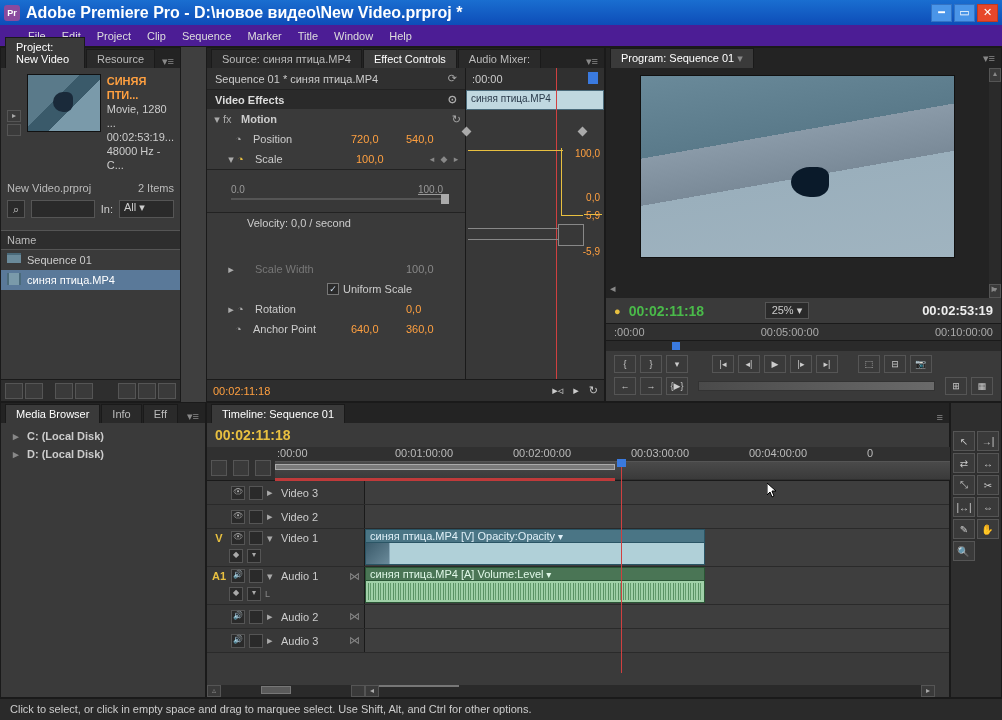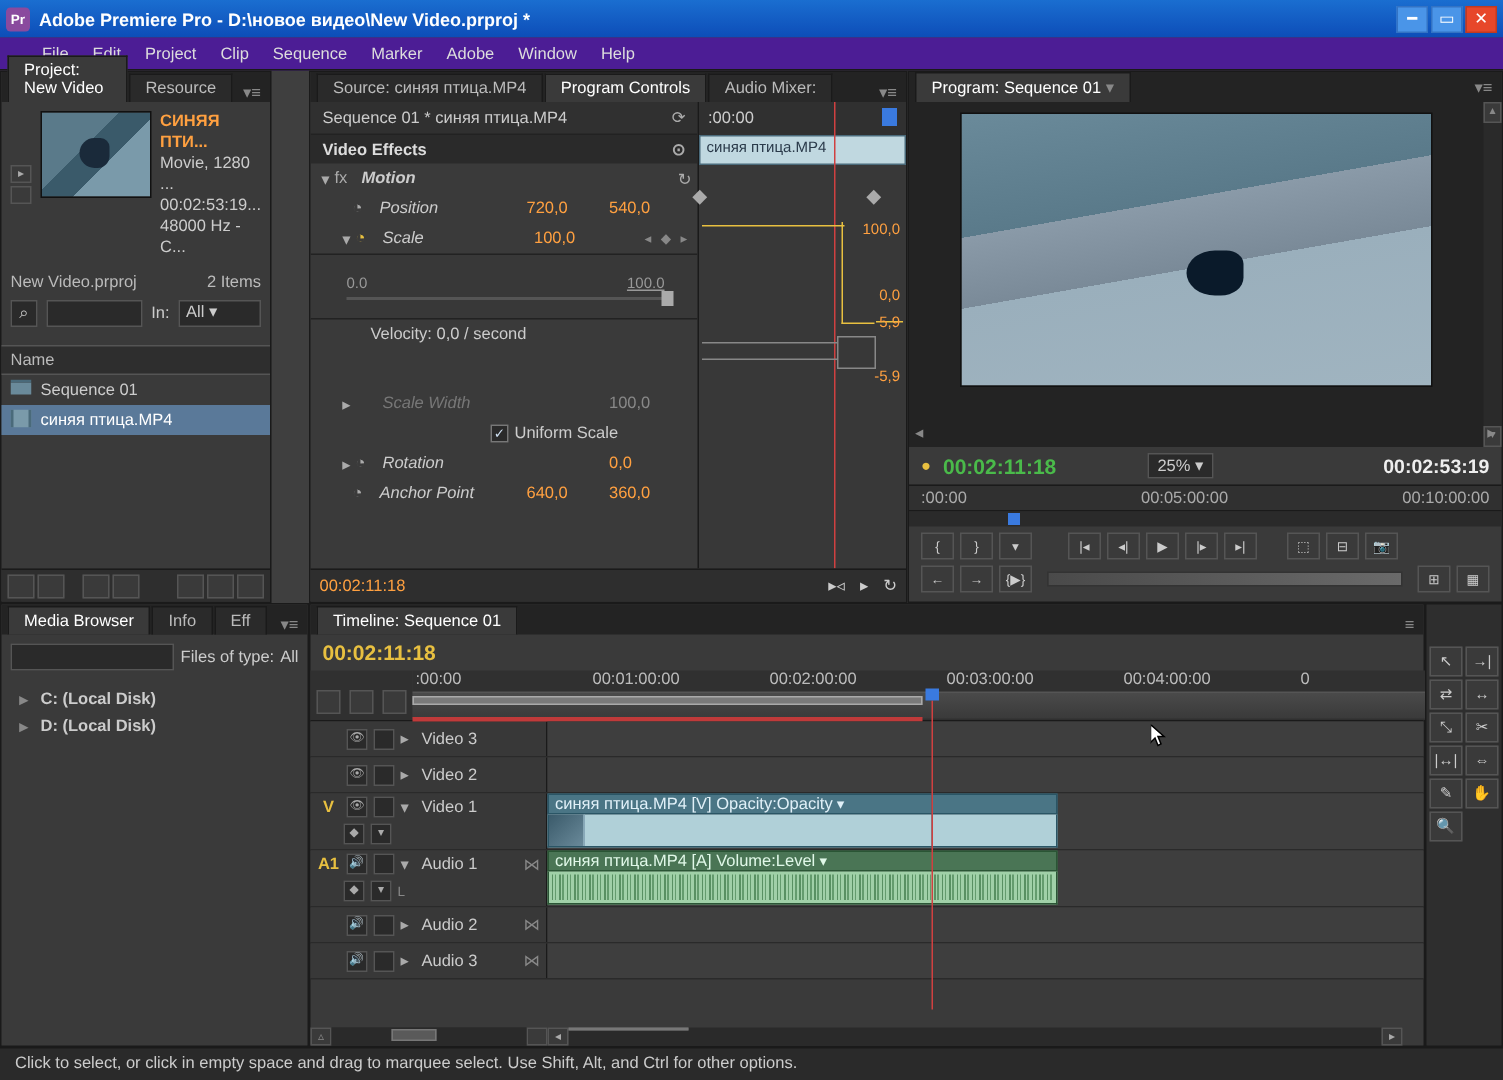--- a/index.html
+++ b/index.html
@@ -1,21 +1,21 @@
 <!DOCTYPE html>
 <html><head>
 <meta charset="utf-8">
 <style>
 * { margin: 0; padding: 0; box-sizing: border-box; font-family: 'Segoe UI', Tahoma, sans-serif; font-size: 11px; user-select: none; }
 body { width: 1002px; height: 720px; background: #3f3f3f; overflow: hidden; position: relative; }
 
 
 .title-bar { height: 25px; background: linear-gradient(#1a6ed0, #0d4db8); display: flex; align-items: center; padding: 0 4px; color: #fff; }
 .title-bar .app-icon { width: 16px; height: 16px; background: #8a4a9e; border-radius: 3px; margin-right: 6px; display: flex; align-items: center; justify-content: center; font-size: 9px; font-weight: bold; }
-.title-bar .title-text { flex: 1; font-weight: bold; font-size: 12px; }
+.title-bar .title-text { flex: 1; font-weight: bold; font-size: 16px; }
 .title-bar .winbtn { width: 21px; height: 18px; background: #4a95e8; border: 1px solid #3373c4; margin-left: 2px; display: flex; align-items: center; justify-content: center; color: #fff; }
 .title-bar .winbtn.close { background: #e7472a; border-color: #c03a22; }
 
 
 .menu-bar { height: 22px; background: #4c1d95; display: flex; align-items: center; padding: 0 20px; border-bottom: 1px solid #1a1a1a; }
 .menu-bar span { color: #ddd; padding: 2px 8px; cursor: pointer; }
 
 
 .workspace { position: absolute; top: 47px; left: 0; right: 0; bottom: 22px; }
 
@@ -49,21 +49,21 @@
 
 #effect-panel { left: 206px; top: 0; width: 399px; height: 355px; }
 .ec-tabs { display: flex; background: #232323; height: 20px; align-items: flex-end; }
 .ec-body { position: absolute; top: 20px; bottom: 22px; left: 0; right: 0; display: flex; }
 .ec-left { width: 258px; overflow: hidden; }
 .ec-right { flex: 1; background: #383838; border-left: 1px solid #1a1a1a; position: relative; }
 .ec-header { height: 22px; background: #303030; color: #ccc; padding: 4px 8px; border-bottom: 1px solid #222; display: flex; align-items: center; }
 .ec-section-header { background: #2a2a2a; color: #ddd; font-weight: bold; padding: 3px 8px; display: flex; align-items: center; }
 .ec-row { display: flex; align-items: center; height: 20px; padding: 0 4px; color: #ccc; }
 .ec-row .twisty { width: 12px; text-align: center; color: #aaa; }
-.ec-row .label { flex: 1; padding-left: 4px; font-style: italic; }
+.ec-row .label { flex: 1; padding-left: 4px; }
 .ec-row .val { color: #ffa040; width: 55px; text-align: left; }
 .ec-row .val2 { color: #ffa040; width: 55px; }
 .ec-row .kf-btns { width: 50px; display: flex; gap: 2px; justify-content: flex-end; }
 .ec-row .kf-btns span { width: 10px; height: 10px; color: #888; font-size: 9px; text-align: center; }
 .ec-velocity-row { height: 20px; padding: 0 8px 0 40px; color: #ccc; display: flex; align-items: center; }
 .ec-graph-area { height: 44px; border-top: 1px solid #222; border-bottom: 1px solid #222; position: relative; background: #383838; }
 .ec-graph-area .tick-label { position: absolute; color: #999; font-size: 10px; }
 .ec-timeline-header { height: 22px; background: #303030; display: flex; align-items: center; padding: 0 6px; position: relative; }
 .ec-timeline-clip-label { position: absolute; left: 0; top: 22px; right: 0; height: 20px; background: #c0d8e0; border: 1px solid #4a6a7a; color: #2a3a4a; padding: 2px 4px; font-size: 10px; }
 .ec-right .playhead { position: absolute; top: 0; bottom: 0; left: 90px; width: 1px; background: #d04040; }
@@ -165,21 +165,21 @@
   <div class="winbtn close">✕</div>
 </div>
 
 <div class="menu-bar">
   <span>File</span>
   <span>Edit</span>
   <span>Project</span>
   <span>Clip</span>
   <span>Sequence</span>
   <span>Marker</span>
-  <span>Adobe</span>
+  <span>Title</span>
   <span>Window</span>
   <span>Help</span>
 </div>
 
 <div class="workspace">
 
 <div id="project-panel" class="panel">
   <div class="panel-tabs">
     <div class="ptab active">Project: New Video</div>
     <div class="ptab">Resource</div>
@@ -237,21 +237,21 @@
     <div style="flex:1"></div>
     <div class="toolbtn"></div>
     <div class="toolbtn"></div>
     <div class="toolbtn"></div>
   </div>
 </div>
 
 <div id="effect-panel" class="panel">
   <div class="panel-tabs ec-tabs">
     <div class="ptab">Source: синяя птица.MP4</div>
-    <div class="ptab active">Program Controls</div>
+    <div class="ptab active">Effect Controls</div>
     <div class="ptab">Audio Mixer:</div>
     <div class="ptab-opts">▾≡</div>
   </div>
   <div class="ec-body">
     <div class="ec-left">
       <div class="ec-header">
         <span style="flex:1;">Sequence 01 * синяя птица.MP4</span>
         <span style="color:#aaa;">⟳</span>
       </div>
       <div class="ec-section-header">
@@ -403,25 +403,20 @@
     <div class="prog-btn">▦</div>
   </div>
 </div>
 
 <div id="media-panel" class="panel">
   <div class="panel-tabs">
     <div class="ptab active">Media Browser</div>
     <div class="ptab">Info</div>
     <div class="ptab">Eff</div>
     <div class="ptab-opts">▾≡</div>
-  </div>
-  <div class="media-filter-row">
-    <div class="drop"></div>
-    <span class="lbl">Files of type:</span>
-    <span class="lbl">All</span>
   </div>
   <div class="media-tree">
     <div class="tree-item">C: (Local Disk)</div>
     <div class="tree-item">D: (Local Disk)</div>
   </div>
 </div>
 
 <div id="timeline-panel" class="panel">
   <div class="panel-tabs tl-header">
     <div class="ptab active">Timeline: Sequence 01</div>

